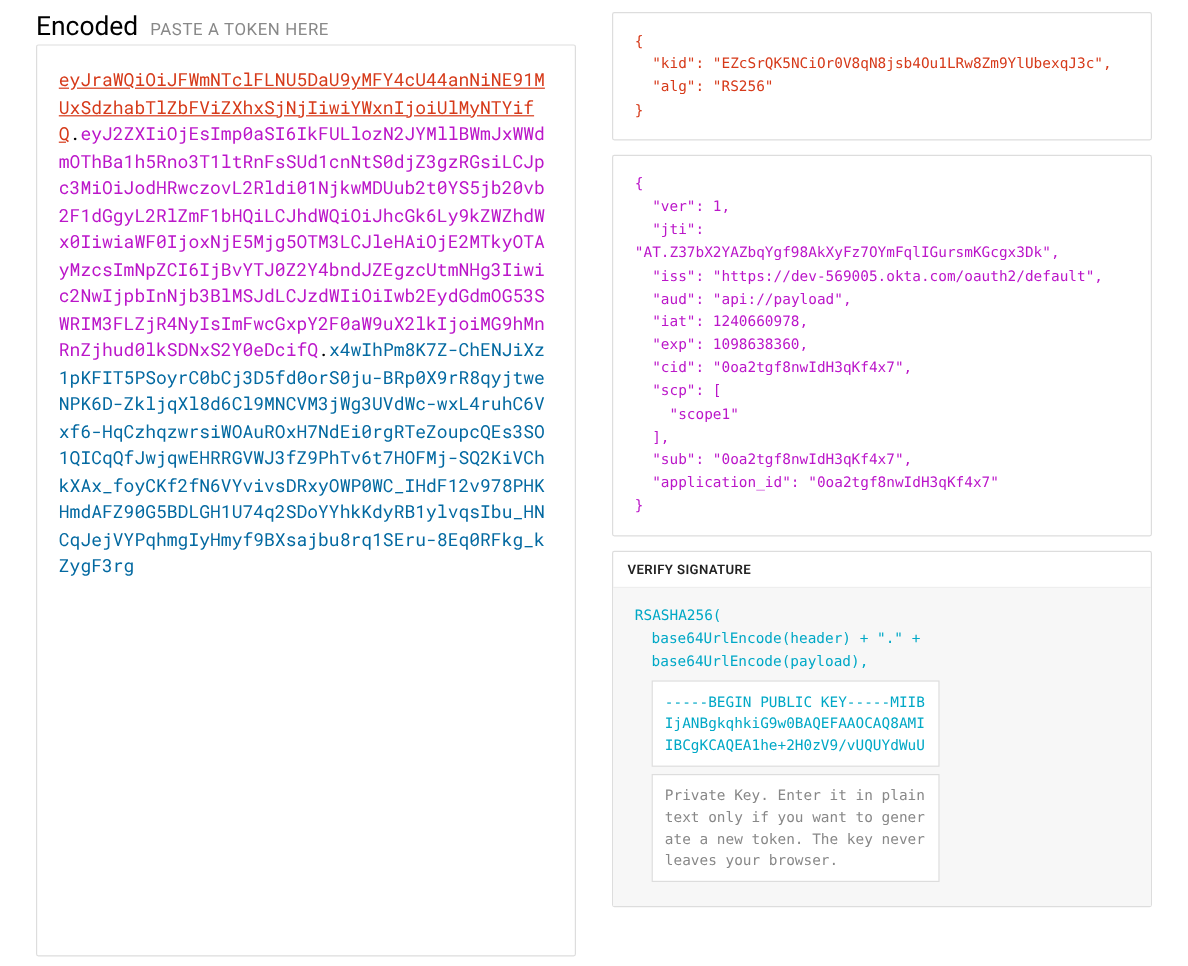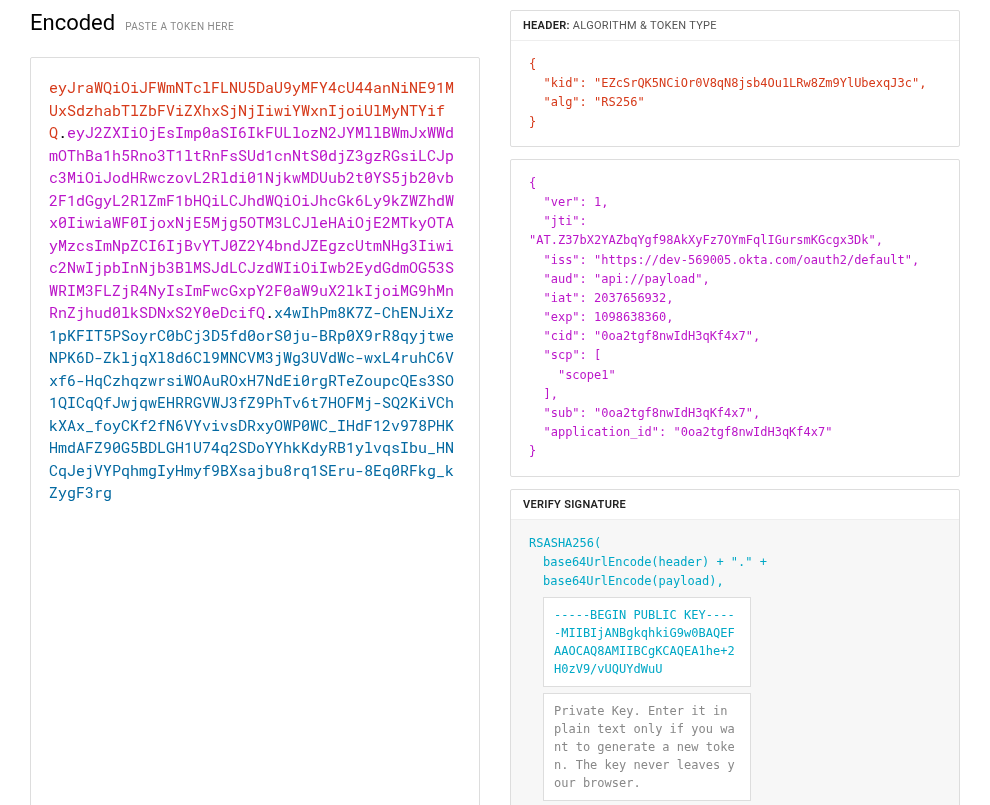--- a/index.html
+++ b/index.html
@@ -14,46 +14,46 @@
       gap: 30px;
     }
     .column {
       flex: 1;
       min-width: 0;
     }
     .title-row {
       display: flex;
       align-items: baseline;
       gap: 10px;
-      margin-bottom: 22px;
+      margin-bottom: 2px;
     }
     .title {
       font-size: 22px;
       font-weight: 400;
       color: #000;
     }
     .subtitle {
-      font-size: 10px;
+      font-size: 14px;
       letter-spacing: 0.5px;
       color: #888;
       text-transform: uppercase;
     }
     .box {
       border: 1px solid #ddd;
       border-radius: 2px;
     }
     .token-area {
       padding: 18px;
       font-family: "Roboto Mono", Menlo, Consolas, monospace;
       font-size: 15px;
       line-height: 1.5;
       word-break: break-all;
       min-height: 760px;
     }
-    .tok-header { color: #d63a1a; }
+    .tok-header { color: #d63a1a; text-decoration: underline; }
     .tok-dot { color: #000; }
     .tok-payload { color: #bb16c9; }
     .tok-sig { color: #0369a1; }
 
     .section {
       border: 1px solid #ddd;
       border-radius: 2px;
       margin-bottom: 12px;
     }
     .section-head {
@@ -88,21 +88,21 @@
       font-size: 12px;
       line-height: 1.6;
       color: #00a8c6;
     }
     .sig-body .indent1 { padding-left: 14px; }
     .key-box {
       background: #fff;
       border: 1px solid #ddd;
       padding: 8px 10px;
       margin: 6px 0 6px 14px;
-      width: 208px;
+      width: 240px;
       font-family: Menlo, Consolas, monospace;
       font-size: 12px;
       line-height: 1.5;
       word-break: break-all;
     }
     .key-box.pub { color: #00a8c6; }
     .key-box.priv { color: #888; }
   </style>
 </head>
 <body>
@@ -115,41 +115,37 @@
       <span class="subtitle">PASTE A TOKEN HERE</span>
     </div>
     <div class="box token-area">
       <span class="tok-header">eyJraWQiOiJFWmNTclFLNU5DaU9yMFY4cU44anNiNE91MUxSdzhabTlZbFViZXhxSjNjIiwiYWxnIjoiUlMyNTYifQ</span><span class="tok-dot">.</span><span class="tok-payload">eyJ2ZXIiOjEsImp0aSI6IkFULlozN2JYMllBWmJxWWdmOThBa1h5Rno3T1ltRnFsSUd1cnNtS0djZ3gzRGsiLCJpc3MiOiJodHRwczovL2Rldi01NjkwMDUub2t0YS5jb20vb2F1dGgyL2RlZmF1bHQiLCJhdWQiOiJhcGk6Ly9kZWZhdWx0IiwiaWF0IjoxNjE5Mjg5OTM3LCJleHAiOjE2MTkyOTAyMzcsImNpZCI6IjBvYTJ0Z2Y4bndJZEgzcUtmNHg3Iiwic2NwIjpbInNjb3BlMSJdLCJzdWIiOiIwb2EydGdmOG53SWRIM3FLZjR4NyIsImFwcGxpY2F0aW9uX2lkIjoiMG9hMnRnZjhud0lkSDNxS2Y0eDcifQ</span><span class="tok-dot">.</span><span class="tok-sig">x4wIhPm8K7Z-ChENJiXz1pKFIT5PSoyrC0bCj3D5fd0orS0ju-BRp0X9rR8qyjtweNPK6D-ZkljqXl8d6Cl9MNCVM3jWg3UVdWc-wxL4ruhC6Vxf6-HqCzhqzwrsiWOAuROxH7NdEi0rgRTeZoupcQEs3SO1QICqQfJwjqwEHRRGVWJ3fZ9PhTv6t7HOFMj-SQ2KiVChkXAx_foyCKf2fN6VYvivsDRxyOWP0WC_IHdF12v978PHKHmdAFZ90G5BDLGH1U74q2SDoYYhkKdyRB1ylvqsIbu_HNCqJejVYPqhmgIyHmyf9BXsajbu8rq1SEru-8Eq0RFkg_kZygF3rg</span>
     </div>
   </div>
 
   <div class="column">
 
     <div class="section">
-      <div class="section-head">
-        <span class="lab">HEADER:</span>
-        <span>ALGORITHM &amp; TOKEN TYPE</span>
-      </div>
       <div class="section-body json-header">
         <div><span class="p">{</span></div>
         <div>&nbsp;&nbsp;<span class="k">"kid"</span><span class="p">: </span><span class="v">"<span>EZcSrQK5NCiOr0V8qN8jsb4Ou1LRw8Zm9YlUbexqJ3c</span>"</span><span class="p">,</span></div>
         <div>&nbsp;&nbsp;<span class="k">"alg"</span><span class="p">: </span><span class="v">"<span>RS256</span>"</span></div>
         <div><span class="p">}</span></div>
       </div>
     </div>
 
     <div class="section">
       <div class="section-body json-payload">
         <div><span class="p">{</span></div>
         <div>&nbsp;&nbsp;<span class="k">"ver"</span><span class="p">: </span><span class="vnum">1</span><span class="p">,</span></div>
         <div>&nbsp;&nbsp;<span class="k">"jti"</span><span class="p">:</span></div>
         <div><span class="v">"<span>AT.Z37bX2YAZbqYgf98AkXyFz7OYmFqlIGursmKGcgx3Dk</span>"</span><span class="p">,</span></div>
         <div>&nbsp;&nbsp;<span class="k">"iss"</span><span class="p">: </span><span class="v">"<span>https://dev-569005.okta.com/oauth2/default</span>"</span><span class="p">,</span></div>
         <div>&nbsp;&nbsp;<span class="k">"aud"</span><span class="p">: </span><span class="v">"<span>api://payload</span>"</span><span class="p">,</span></div>
-        <div>&nbsp;&nbsp;<span class="k">"iat"</span><span class="p">: </span><span class="vnum">2037656932</span><span class="p">,</span></div>
+        <div>&nbsp;&nbsp;<span class="k">"iat"</span><span class="p">: </span><span class="vnum">1240660978</span><span class="p">,</span></div>
         <div>&nbsp;&nbsp;<span class="k">"exp"</span><span class="p">: </span><span class="vnum">1098638360</span><span class="p">,</span></div>
         <div>&nbsp;&nbsp;<span class="k">"cid"</span><span class="p">: </span><span class="v">"<span>0oa2tgf8nwIdH3qKf4x7</span>"</span><span class="p">,</span></div>
         <div>&nbsp;&nbsp;<span class="k">"<span>scp</span>"</span><span class="p">: [</span></div>
         <div>&nbsp;&nbsp;&nbsp;&nbsp;<span class="v">"<span>scope1</span>"</span></div>
         <div>&nbsp;&nbsp;<span class="p">],</span></div>
         <div>&nbsp;&nbsp;<span class="k">"sub"</span><span class="p">: </span><span class="v">"<span>0oa2tgf8nwIdH3qKf4x7</span>"</span><span class="p">,</span></div>
         <div>&nbsp;&nbsp;<span class="k">"application_id"</span><span class="p">: </span><span class="v">"<span>0oa2tgf8nwIdH3qKf4x7</span>"</span></div>
         <div><span class="p">}</span></div>
       </div>
     </div>

